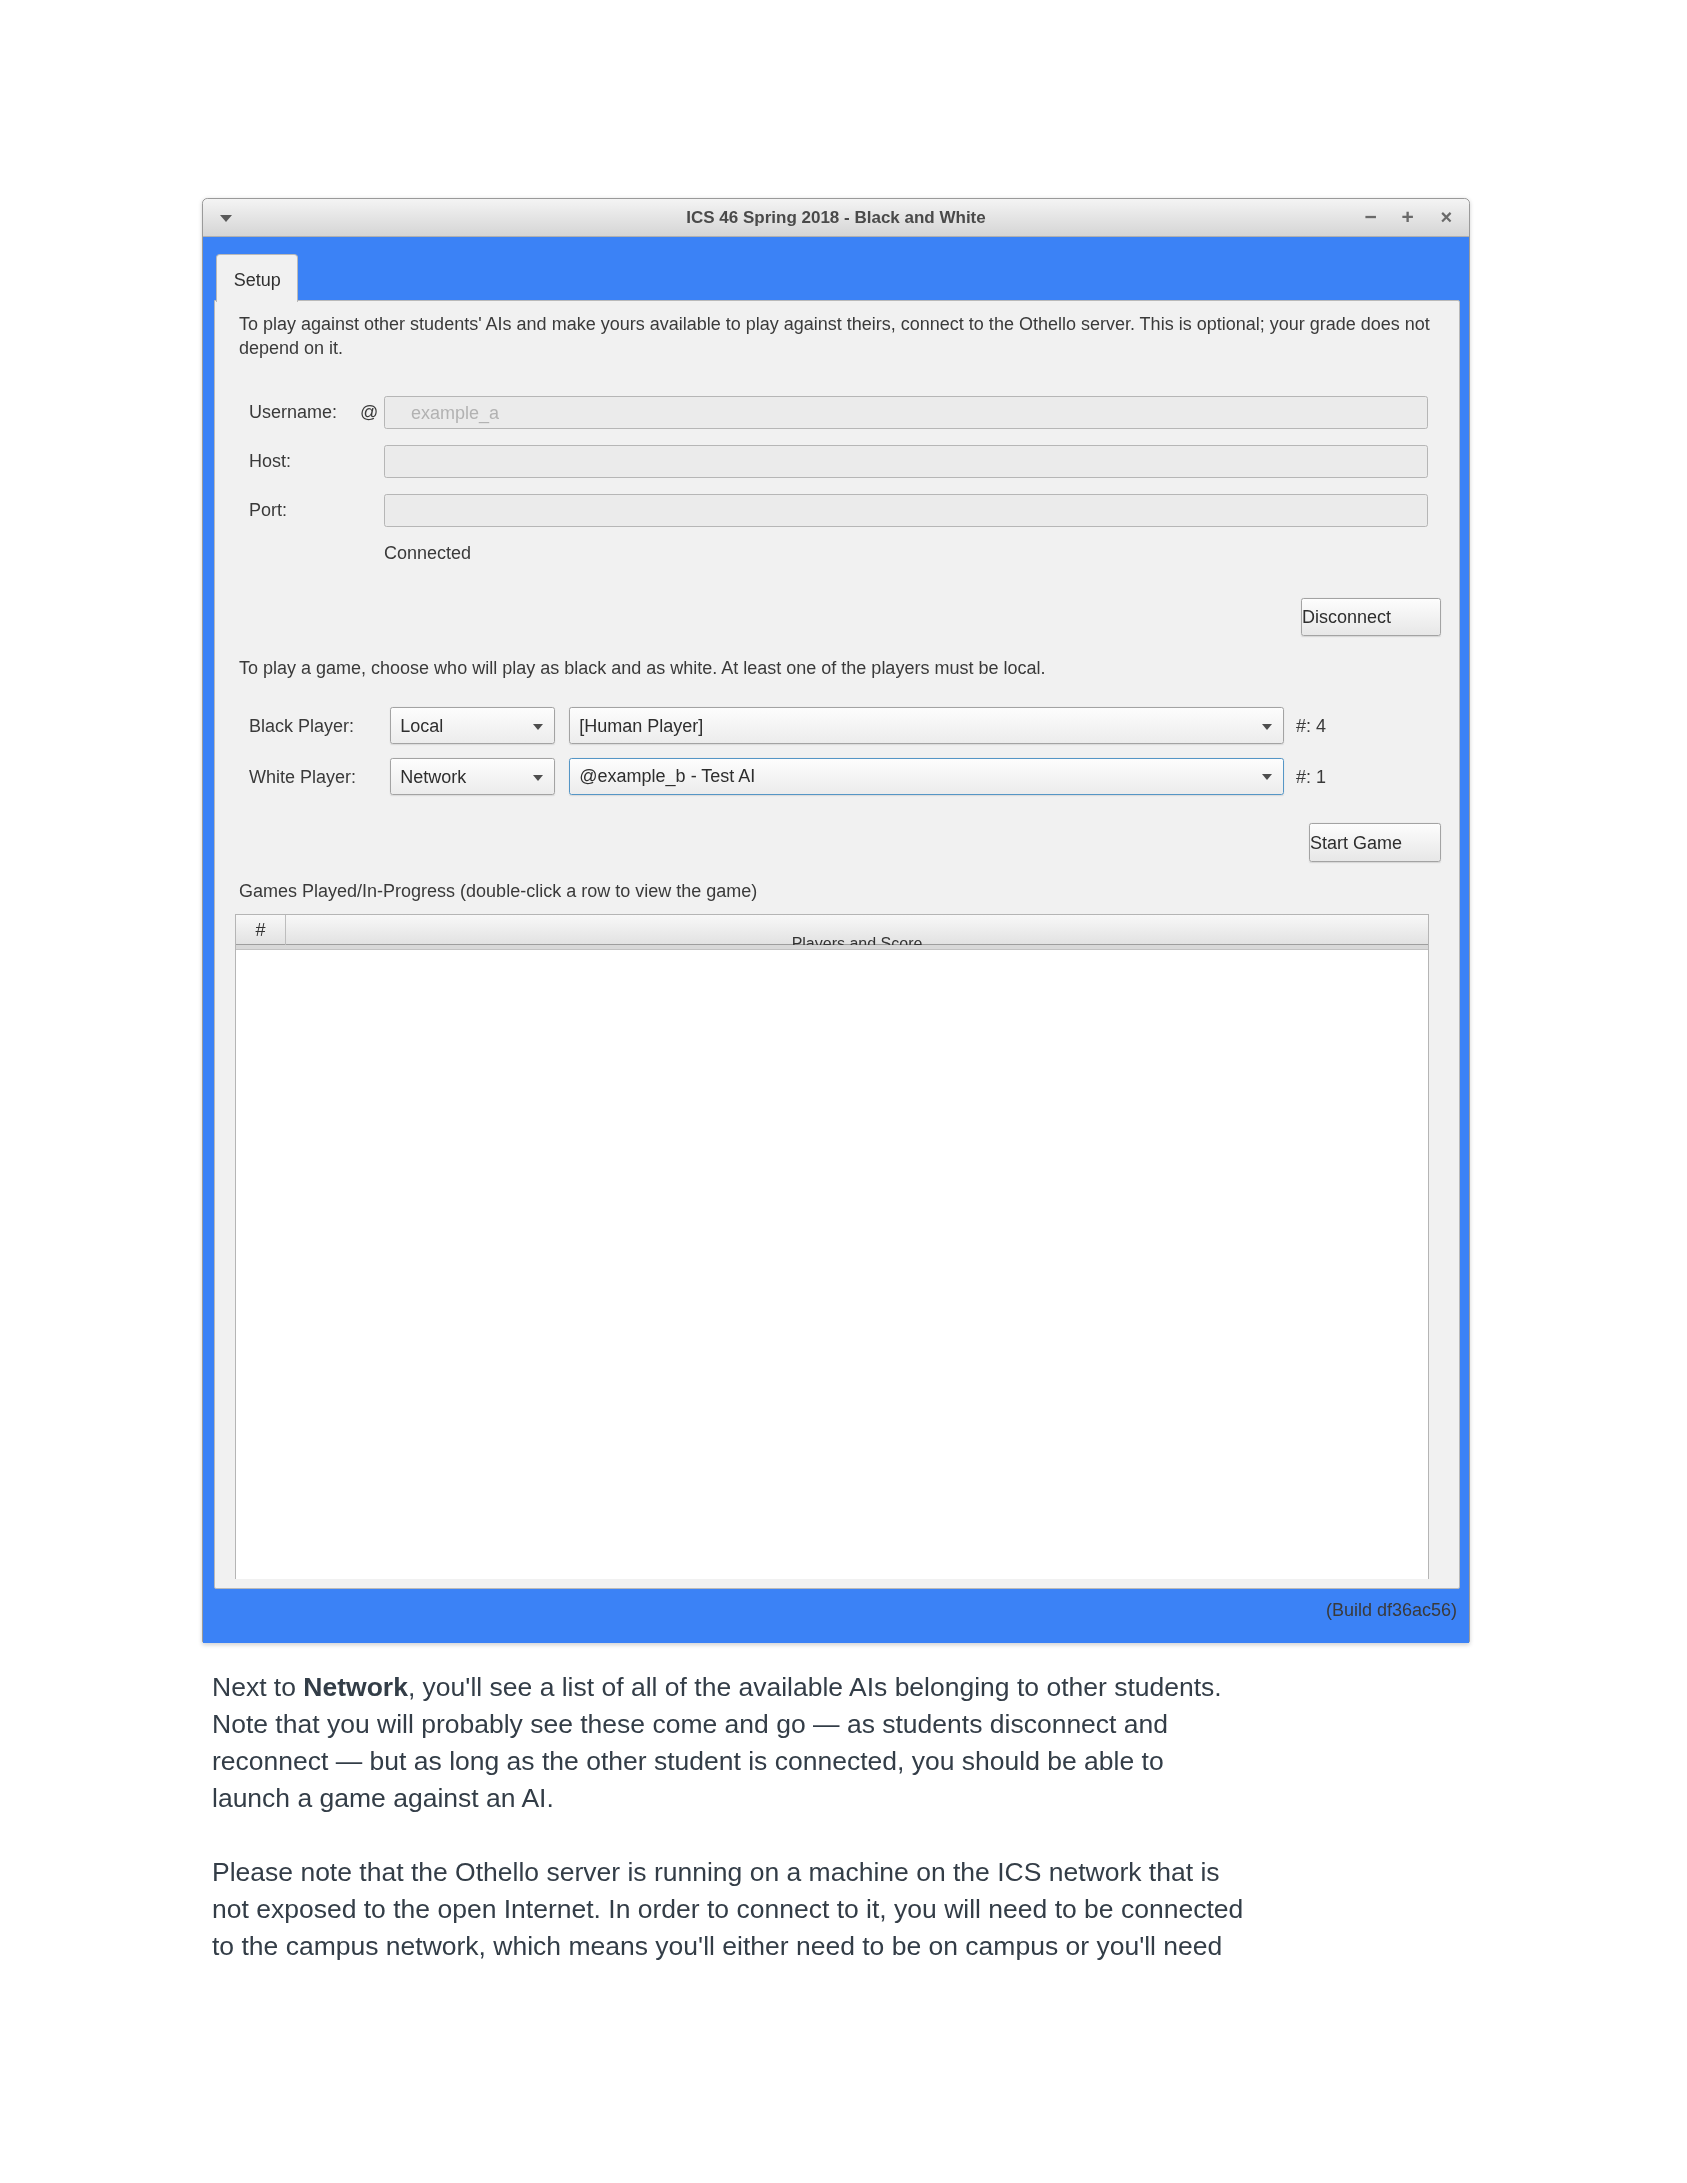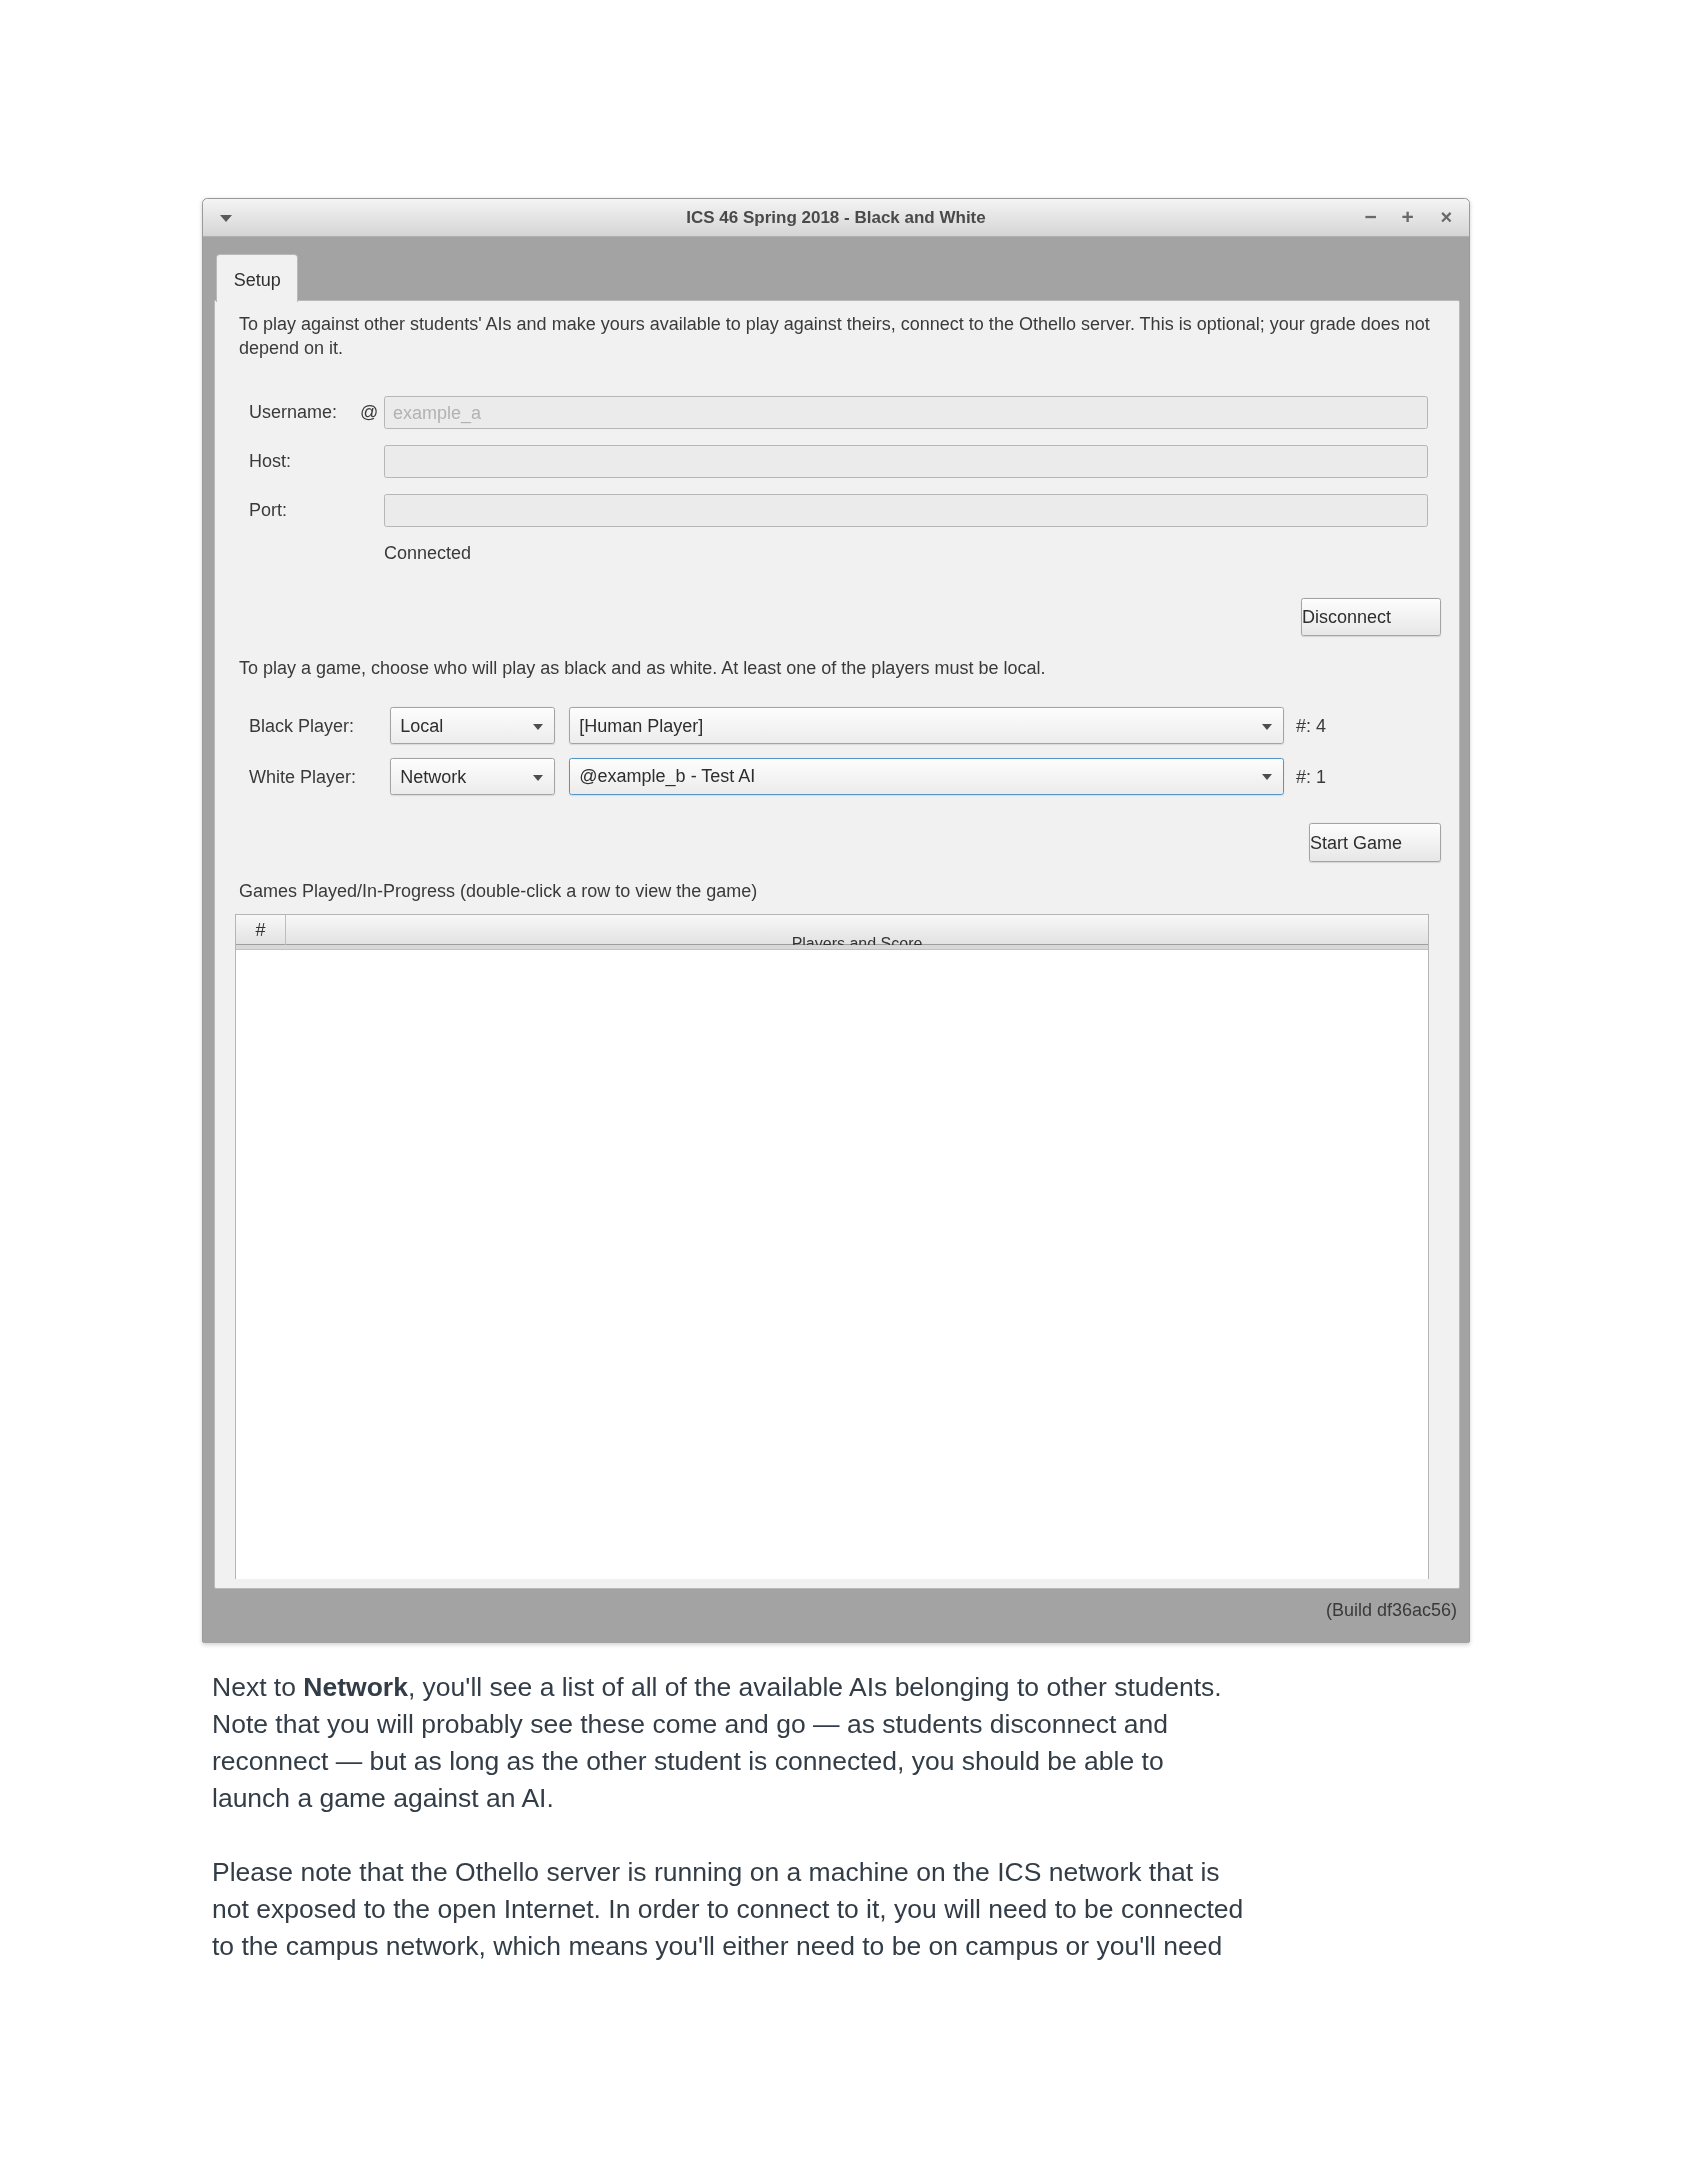--- a/index.html
+++ b/index.html
@@ -28,41 +28,41 @@
     font-size: 17px; font-weight: bold; color: #4a4a4a;
   }
   .winbtn {
     position: absolute; top: 0; height: 38px; line-height: 36px; width: 26.5px;
     text-align: center; font-size: 21px; color: #6a6a6a; font-weight: bold; cursor: pointer;
   }
   .btn-min { right: 85px; }
   .btn-max { right: 48px; }
   .btn-close { right: 9.3px; font-size: 20px; }
 
-  .content { position: relative; width: 100%; height: 1406px; background: #a3a3a3; }
+  .content { position: relative; width: 100%; height: 1406px; background: #3b82f6; }
 
   .notebook-panel {
     position: absolute; left: 11.2px; top: 63px; width: 1246px; height: 1289px;
     background: #f1f1f1; border: 0.7px solid #b9b9b9; border-radius: 0 2px 2px 2px;
   }
   .tab {
     position: absolute; left: 13.2px; top: 16.5px; width: 82px; height: 48px;
     background: #f1f1f1; border: 0.7px solid #b9b9b9; border-bottom: none;
     border-radius: 4px 4px 0 0; z-index: 2;
     font-size: 18px; color: #303030; text-align: center; line-height: 50px; cursor: pointer;
   }
 
   .ui-text { position: absolute; font-size: 18px; color: #3a3a3a; }
   .intro { line-height: 24px; }
 
   .field-label { position: absolute; font-size: 18px; color: #3a3a3a; }
   .text-field {
     position: absolute; width: 1044px; height: 33px;
     background: #ebebeb; border: 0.7px solid #b6b6b6; border-radius: 2.6px;
-    font-size: 18px; line-height: 32px; padding-left: 8px; color: #3a3a3a; cursor: text;
+    font-size: 18px; line-height: 32px; padding-left: 26px; color: #3a3a3a; cursor: text;
   }
   .placeholder { color: #b2b2b2; }
 
   .push-button {
     position: absolute;
     background: linear-gradient(#fdfdfd, #e7e7e7);
     border: 0.7px solid #a3a3a3; border-radius: 2.6px;
     font-size: 18px; color: #2e2e2e; text-align: left; cursor: pointer;
     box-shadow: 0 0.7px 1.3px rgba(0,0,0,0.12);
   }

